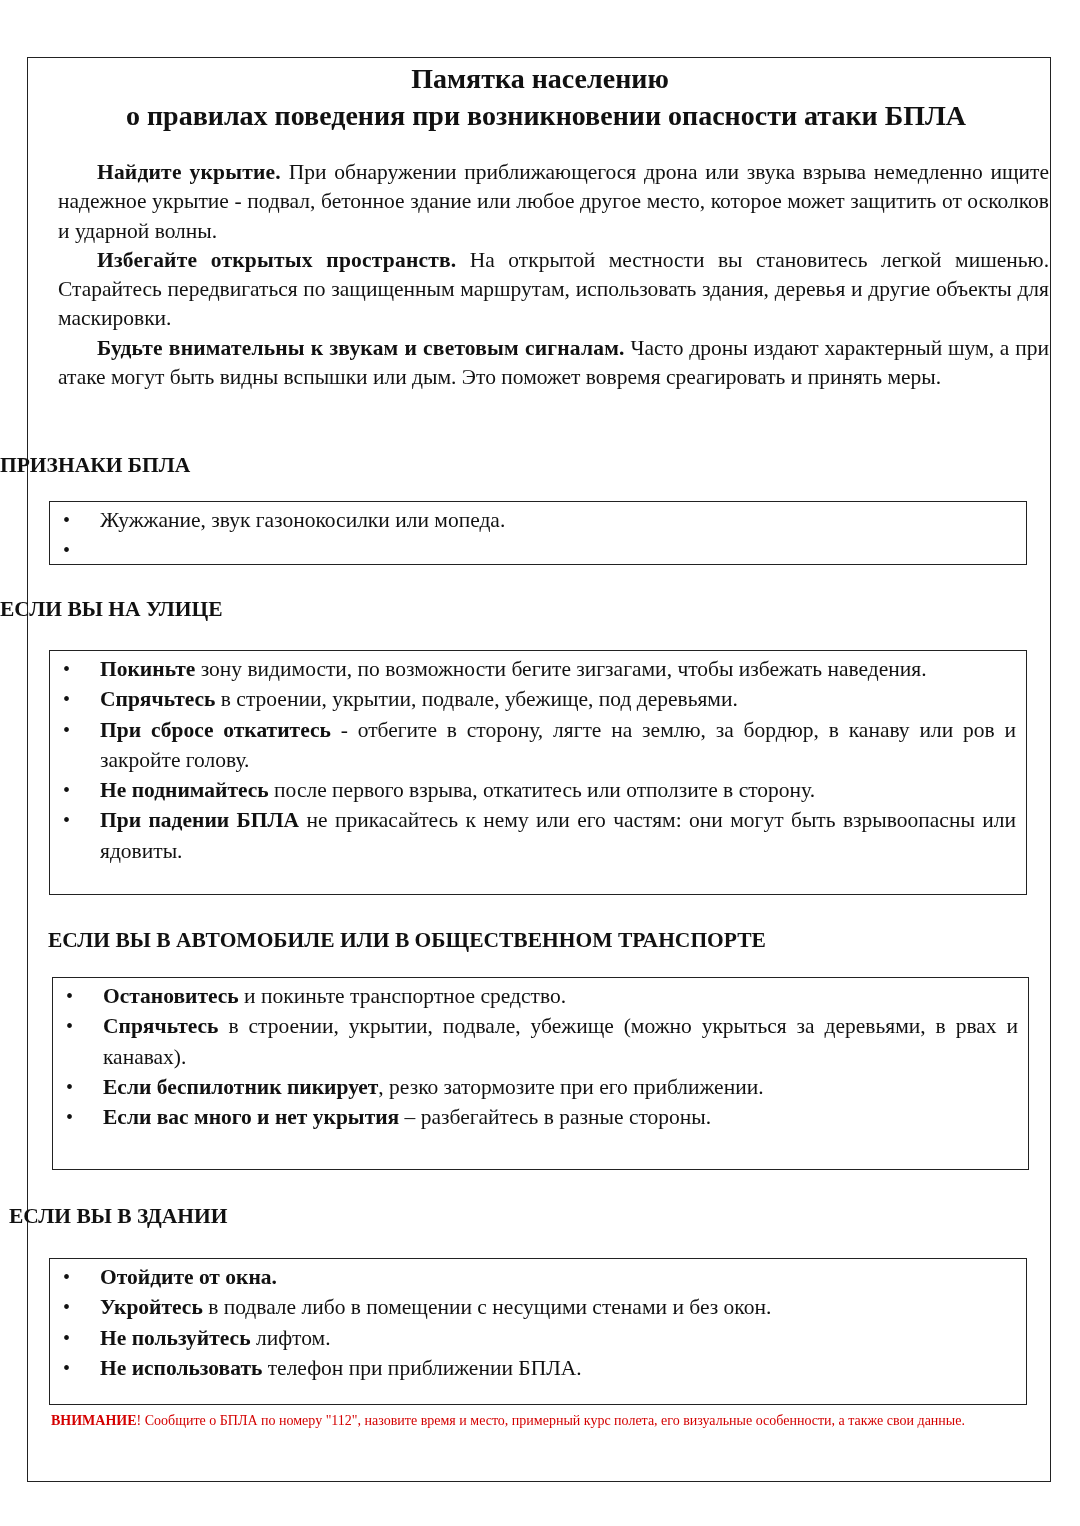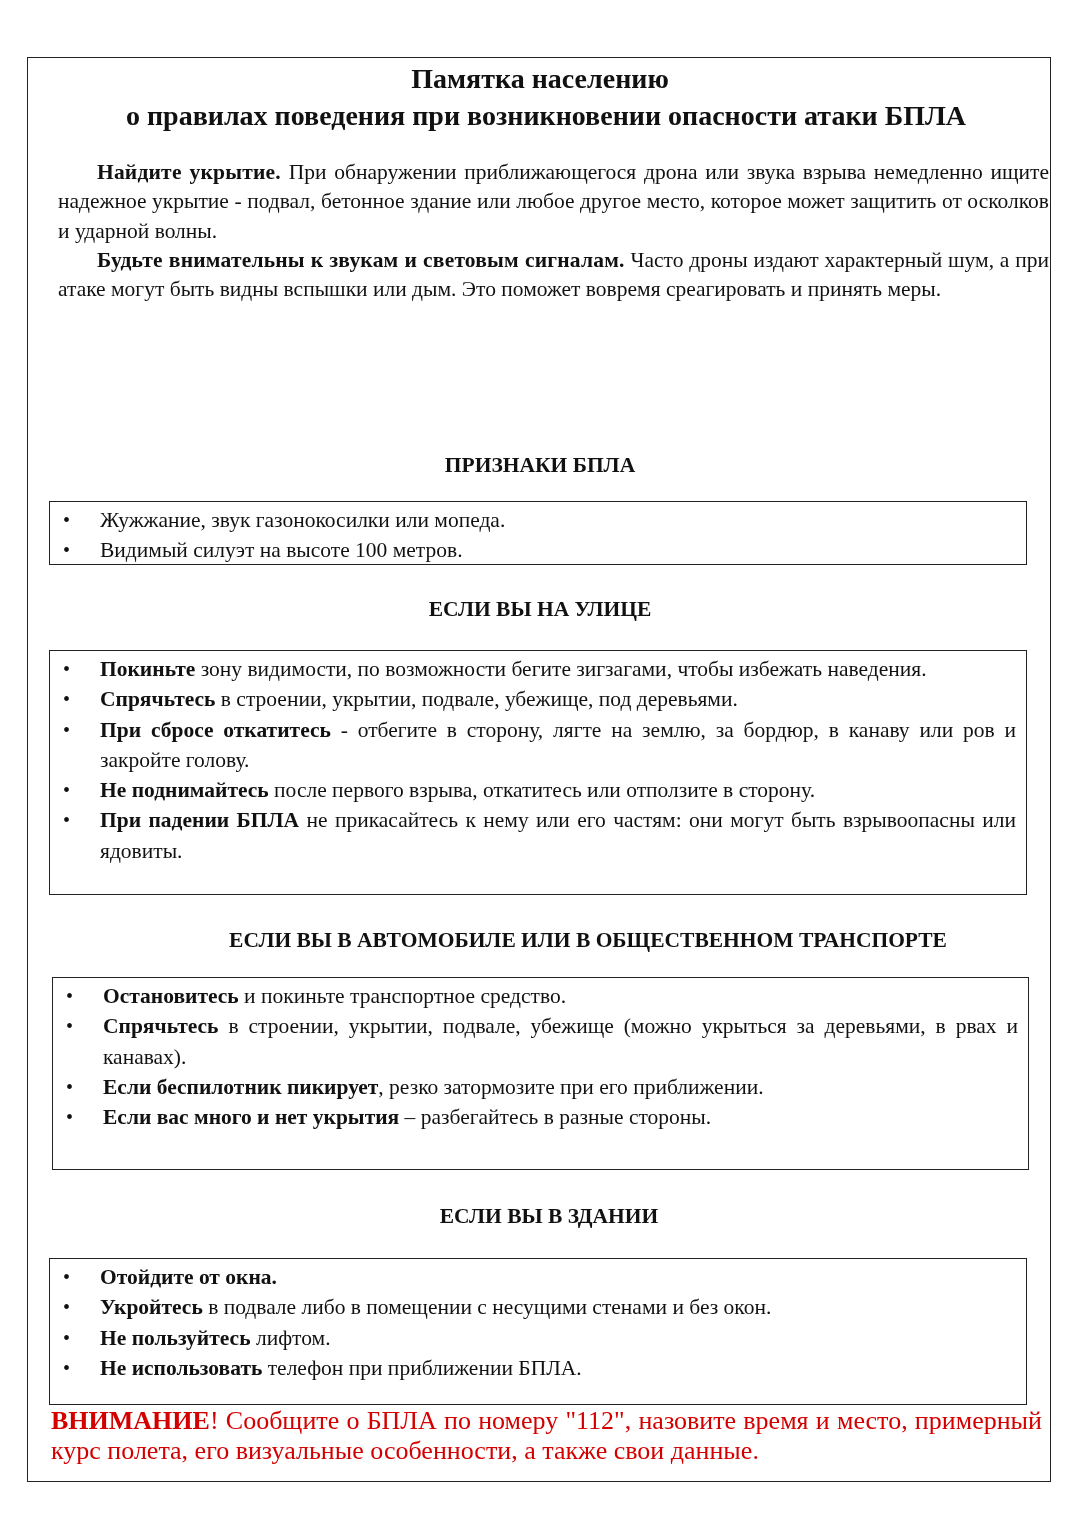--- a/index.html
+++ b/index.html
@@ -6,45 +6,46 @@
     body { width: 1080px; height: 1526px; position: relative; overflow: hidden;
       font-family: "Liberation Serif", "DejaVu Serif", serif; color: #111; }
     .page-frame { position: absolute; left: 27px; top: 57px; width: 1024px; height: 1425px;
       border: 1.5px solid #222; box-sizing: border-box; }
     .title { position: absolute; left: 0; width: 1080px; text-align: center; font-weight: bold; font-size: 28px; line-height: 38px; }
     .t1 { top: 60px; }
     .t2 { top: 97px; margin-left: 6px; }
     .intro { position: absolute; left: 51px; width: 991px; font-size: 21.5px; line-height: 29.3px; text-align: justify; margin-left: 7px; }
     .intro p { margin: 0; text-indent: 39px; }
     .intro b { letter-spacing: 0.2px; }
-    .section-heading { position: absolute; left: 0; width: 1080px; text-align: center; font-weight: bold; font-size: 21.5px; line-height: 28px; }
+    .section-heading { position: absolute; left: 0; width: 1080px; text-align: left; font-weight: bold; font-size: 21.5px; line-height: 28px; }
     .box { position: absolute; border: 1.3px solid #222; box-sizing: border-box; }
     .box ul { list-style: none; margin: 0; padding: 0; }
     .box li { position: relative; padding-left: 50px; padding-right: 10px; font-size: 21.5px; line-height: 30.3px; text-align: justify; }
     .box li .bullet { position: absolute; left: 13px; top: 0; font-size: 20px; }
-    .warning { position: absolute; left: 51px; top: 1406px; width: 991px; font-size: 26px; line-height: 29.5px; color: #d40000; text-align: justify; }
+    .warning { position: absolute; left: 51px; top: 1406px; width: 991px; font-size: 14px; line-height: 29.5px; color: #d40000; text-align: justify; }
   </style>
 </head>
 <body>
 
 <div class="page-frame"></div>
 
 <div class="title t1">Памятка населению</div>
 <div class="title t2">о правилах поведения при возникновении опасности атаки БПЛА</div>
 
 <div class="intro" style="top:158px;">
   <p><b>Найдите укрытие.</b><span> При обнаружении приближающегося дрона или звука взрыва немедленно ищите надежное укрытие - подвал, бетонное здание или любое другое место, которое может защитить от осколков и ударной волны.</span></p>
+  <p><b>Избегайте открытых пространств.</b><span> На открытой местности вы становитесь легкой мишенью. Старайтесь передвигаться по защищенным маршрутам, использовать здания, деревья и другие объекты для маскировки.</span></p>
   <p><b>Будьте внимательны к звукам и световым сигналам.</b><span> Часто дроны издают характерный шум, а при атаке могут быть видны вспышки или дым. Это поможет вовремя среагировать и принять меры.</span></p>
 </div>
 
 <div class="section-heading" style="top:451px;">ПРИЗНАКИ БПЛА</div>
 <div class="box" style="left:49px; top:501px; width:978px; height:64px; padding-top:3px;">
   <ul>
     <li><span class="bullet">•</span><b></b><span>Жужжание, звук газонокосилки или мопеда.</span></li>
-    <li><span class="bullet">•</span><b></b><span>Видимый силуэт на высоте 100 метров.</span></li>
+    <li><span class="bullet">•</span><b></b></li>
   </ul>
 </div>
 
 <div class="section-heading" style="top:595px;">ЕСЛИ ВЫ НА УЛИЦЕ</div>
 <div class="box" style="left:49px; top:650px; width:978px; height:245px; padding-top:3px;">
   <ul>
     <li><span class="bullet">•</span><b>Покиньте</b><span> зону видимости, по возможности бегите зигзагами, чтобы избежать наведения.</span></li>
     <li><span class="bullet">•</span><b>Спрячьтесь</b><span> в строении, укрытии, подвале, убежище, под деревьями.</span></li>
     <li><span class="bullet">•</span><b>При сбросе откатитесь</b><span> - отбегите в сторону, лягте на землю, за бордюр, в канаву или ров и закройте голову.</span></li>
     <li><span class="bullet">•</span><b>Не поднимайтесь</b><span> после первого взрыва, откатитесь или отползите в сторону.</span></li>

